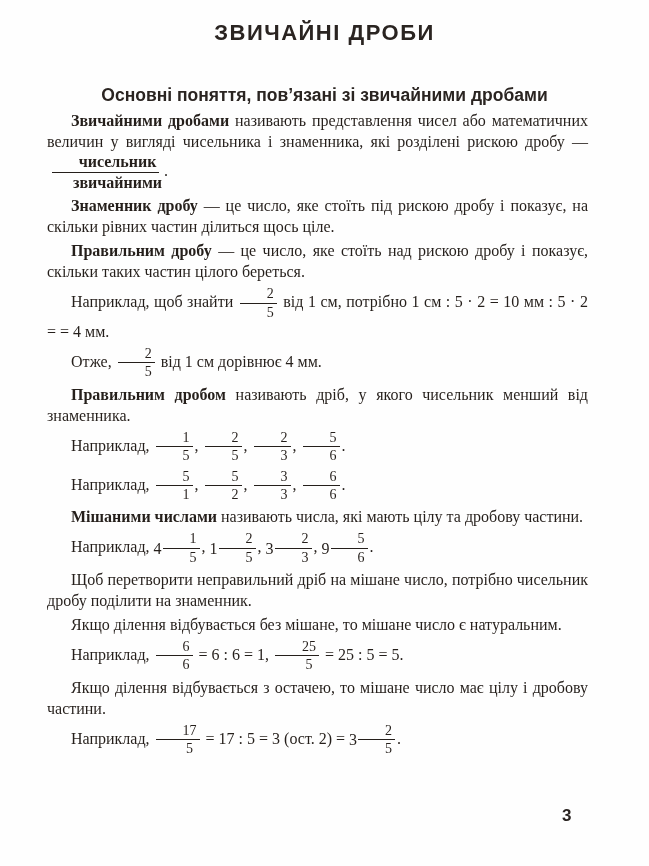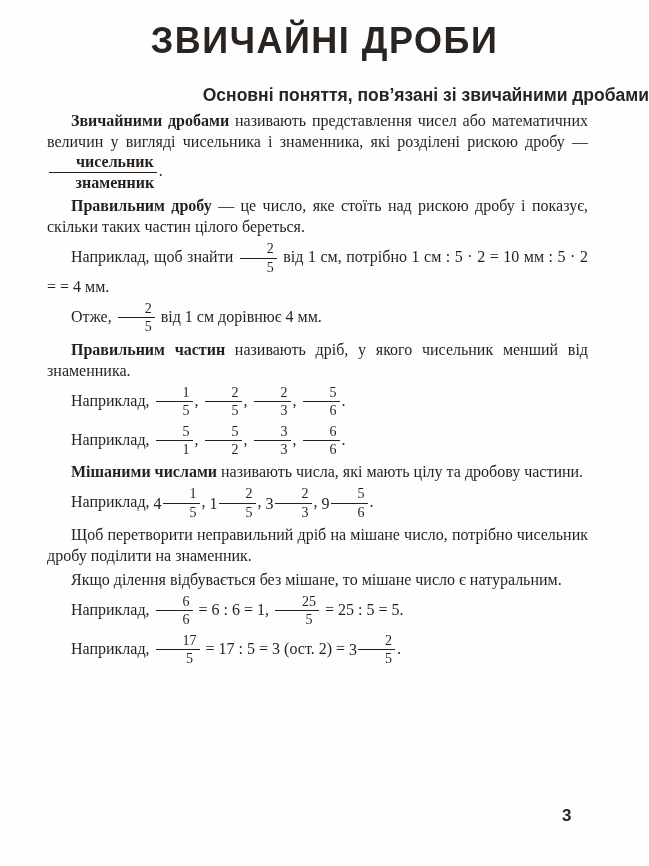--- a/index.html
+++ b/index.html
@@ -18,31 +18,31 @@
   }
   .title {
     position: absolute;
     top: 20px;
     left: 0;
     width: 100%;
     margin: 0;
     text-align: center;
     font-family: "Liberation Sans", sans-serif;
     font-weight: bold;
-    font-size: 36px;
+    font-size: 22px;
     letter-spacing: 1.5px;
     color: #2a2421;
   }
   .subtitle {
     position: absolute;
     top: 85px;
     left: 0;
     width: 100%;
     margin: 0;
-    text-align: right;
+    text-align: center;
     font-family: "Liberation Sans", sans-serif;
     font-weight: bold;
     font-size: 17.5px;
     color: #2a2421;
   }
   .content {
     position: absolute;
     top: 110px;
     left: 47px;
     width: 557px;
@@ -98,32 +98,33 @@
 </style>
 </head>
 <body>
 
 <div class="page">
   <h1 class="title">ЗВИЧАЙНІ ДРОБИ</h1>
   <h2 class="subtitle">Основні поняття, пов’язані зі звичайними дробами</h2>
   <div class="content" id="content">
       <p class="para"><span class="term">Звичайними дробами</span> називають представлення чисел або математичних величин у вигляді чисельника і знаменника, які розділені рискою дробу — <span class="frac bold-frac">
           <span class="num">чисельник</span>
-          <span class="den">знаменник</span>
+          <span class="den">звичайними</span>
         </span>.</p>
+      <p class="para"><span class="term">Знаменник дробу</span> — це число, яке стоїть під рискою дробу і показує, на скільки рівних частин ділиться щось ціле.</p>
       <p class="para"><span class="term">Правильним дробу</span> — це число, яке стоїть над рискою дробу і показує, скільки таких частин цілого береться.</p>
       <p class="para">Наприклад, щоб знайти <span class="frac">
           <span class="num">2</span>
           <span class="den">5</span>
         </span> від 1 см, потрібно 1 см : 5 · 2 = 10 мм : 5 · 2 = = 4 мм.</p>
       <p class="para">Отже, <span class="frac">
           <span class="num">2</span>
           <span class="den">5</span>
         </span> від 1 см дорівнює 4 мм.</p>
-      <p class="para"><span class="term">Правильним частин</span> називають дріб, у якого чисельник менший від знаменника.</p>
+      <p class="para"><span class="term">Правильним дробом</span> називають дріб, у якого чисельник менший від знаменника.</p>
       <p class="para">Наприклад, <span class="frac">
           <span class="num">1</span>
           <span class="den">5</span>
         </span>, <span class="frac">
           <span class="num">2</span>
           <span class="den">5</span>
         </span>, <span class="frac">
           <span class="num">2</span>
           <span class="den">3</span>
         </span>, <span class="frac">
@@ -159,20 +160,21 @@
           </span></span>.</p>
       <p class="para">Щоб перетворити неправильний дріб на мішане число, потрібно чисельник дробу поділити на знаменник.</p>
       <p class="para">Якщо ділення відбувається без мішане, то мішане число є натуральним.</p>
       <p class="para">Наприклад, <span class="frac">
           <span class="num">6</span>
           <span class="den">6</span>
         </span> = 6 : 6 = 1, <span class="frac">
           <span class="num">25</span>
           <span class="den">5</span>
         </span> = 25 : 5 = 5.</p>
+      <p class="para">Якщо ділення відбувається з остачею, то мішане число має цілу і дробову частини.</p>
       <p class="para">Наприклад, <span class="frac">
           <span class="num">17</span>
           <span class="den">5</span>
         </span> = 17 : 5 = 3 (ост. 2) = <span class="mixed"><span class="whole">3</span><span class="frac">
             <span class="num">2</span>
             <span class="den">5</span>
           </span></span>.</p>
     </div>
   <div class="page-number">3</div>
 </div>

